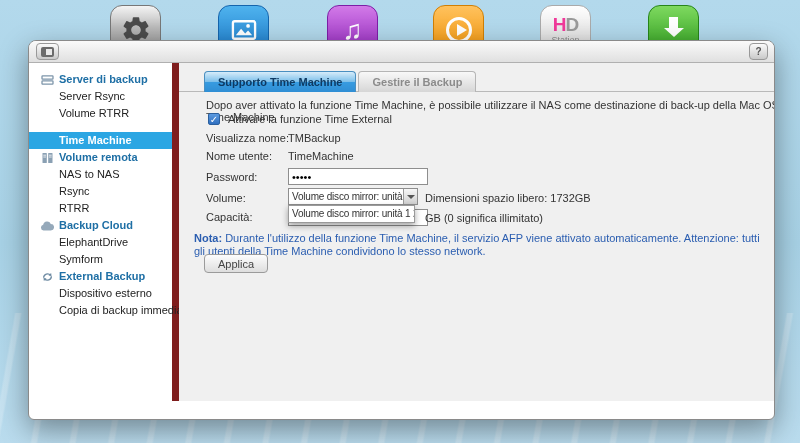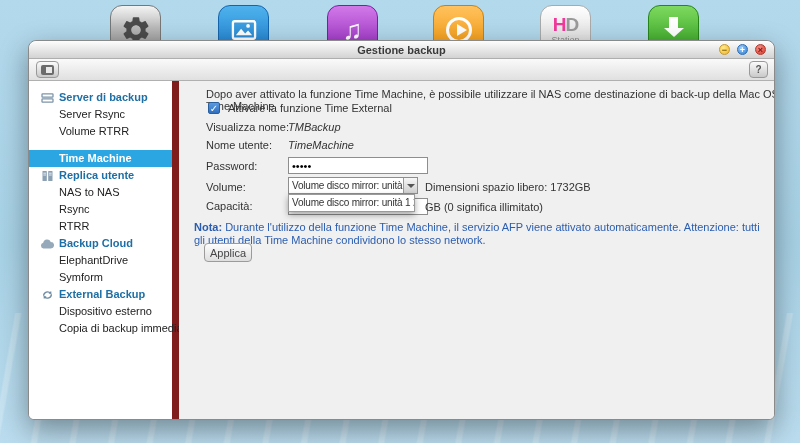--- a/index.html
+++ b/index.html
@@ -85,38 +85,38 @@
     color:#0e3a63; }
 
   .content { position:relative; flex:1; font-size:11px; color:#333; }
   .abs { position:absolute; }
   .desc { left:27px; top:7px; width:600px; }
   .cb-box { left:29px; top:21px; width:12px; height:12px; border-radius:2px;
     background:linear-gradient(180deg,#5b9ae0,#2f6fc0); border:1px solid #2a5f9e;
     color:#fff; font-size:10px; line-height:11px; text-align:center; cursor:default; }
   .cb-label { left:49px; top:21px; }
   .flabel { left:27px; }
-  .fvalue { left:109px;font-style:italic; }
+  .fvalue { left:109px; }
   .input { position:absolute; left:109px; width:140px; height:17px; border:1px solid #8e8e8e;
     background:#fff; font-family:"Liberation Sans",sans-serif; font-size:11px; padding:0 3px; }
   .select { position:absolute; left:109px; top:96px; width:130px; height:17px;
     border:1px solid #8e8e8e; background:#fff; display:flex; cursor:default; }
   .sel-text { flex:1; font-size:10px; line-height:15px; padding-left:3px;
     white-space:nowrap; overflow:hidden; letter-spacing:-0.2px; }
   .sel-btn { width:14px; border-left:1px solid #9a9a9a;
     background:linear-gradient(180deg,#f7f7f7,#cfcfcf); display:flex; align-items:center; justify-content:center; }
   .sel-tri { width:0; height:0; border-left:4px solid transparent; border-right:4px solid transparent;
     border-top:4px solid #555; }
   .menu { position:absolute; left:109px; top:113px; width:127px; background:#fff;
     border:1px solid #9a9a9a; box-shadow:0 3px 6px rgba(0,0,0,.35); z-index:5; }
   .menu-item { height:16px; line-height:16px; font-size:10px; padding-left:3px;
     letter-spacing:-0.2px; white-space:nowrap; overflow:hidden; cursor:default; }
   .side-text { left:246px; }
   .note { left:15px; top:140px; width:566px; color:#2a5db0; line-height:12.5px; }
-  .apply { position:absolute; left:25px; top:162px; width:48px; height:19px;
+  .apply { position:absolute; left:25px; top:162px; width:64px; height:19px;
     border:1px solid #9b9b9b; border-radius:4px;
     background:linear-gradient(180deg,#fdfdfd,#dedede); font-family:"Liberation Sans",sans-serif;
     font-size:11px; color:#444; cursor:default; }
 </style>
 </head>
 <body>
 
 <div class="desktop">
 
   <div class="app-icon icon-gear">
@@ -152,28 +152,20 @@
   <div class="app-icon icon-download">
     <div style="display:flex;flex-direction:column;align-items:center;">
       <div class="dl-stem"></div>
         <div class="dl-head"></div>
         <div class="dl-bar"></div>
     </div>
   </div>
 
   <div class="window">
 
-    <div class="titlebar">
-      <span class="win-title">Gestione backup</span>
-      <div class="controls">
-        <span class="ctl ctl-min">−</span>
-        <span class="ctl ctl-max">+</span>
-        <span class="ctl ctl-close">×</span>
-      </div>
-    </div>
 
     <div class="toolbar">
       <button class="tbtn btn-panel">
         <span class="panel-glyph"></span>
       </button>
       <button class="tbtn btn-help">?</button>
     </div>
 
     <div class="wbody">
 
@@ -198,21 +190,21 @@
             <svg width="13" height="12" viewBox="0 0 13 12">
                 <g fill="#8aa0b3">
                   <rect x="1.5" y="1" width="4.3" height="10" rx="0.6"></rect>
                   <rect x="7.2" y="1" width="4.3" height="10" rx="0.6"></rect>
                 </g>
                 <g stroke="#fff" stroke-width="0.8">
                   <path d="M2.3 3.2h2.7M8 3.2h2.7M2.3 5h2.7M8 5h2.7"></path>
                 </g>
               </svg>
           </span>
-          <span>Replica utente</span>
+          <span>Volume remota</span>
         </div>
         <div class="item">NAS to NAS</div>
         <div class="item">Rsync</div>
         <div class="item">RTRR</div>
 
         <div class="sec">
           <span class="sicon">
             <svg width="14" height="10" viewBox="0 0 14 10">
                 <path d="M3.5 9.5 A2.9 2.9 0 0 1 3.2 3.8 A4 4 0 0 1 10.8 3 A2.7 2.7 0 0 1 10.8 9.5 Z" fill="#95a9ba"></path>
               </svg>
@@ -233,20 +225,24 @@
                 <path d="M2.8 11.8 L2.3 8.2 L5.8 8.8 Z" fill="#6e8ba3"></path>
               </svg>
           </span>
           <span>External Backup</span>
         </div>
         <div class="item">Dispositivo esterno</div>
         <div class="item">Copia di backup immediata ...</div>
       </div>
 
       <div class="main">
+        <div class="tabbar">
+          <div class="tab active">Supporto Time Machine</div>
+          <div class="tab">Gestire il Backup</div>
+        </div>
 
         <div class="content">
           <div class="abs desc">Dopo aver attivato la funzione Time Machine, è possibile utilizzare il NAS come destinazione di back-up della Mac OS X Time Machine</div>
 
           <div class="abs cb-box">
             <span>✓</span>
           </div>
           <div class="abs cb-label">Attivare la funzione Time External</div>
 
           <div class="abs flabel" style="top:40px">Visualizza nome:</div>

